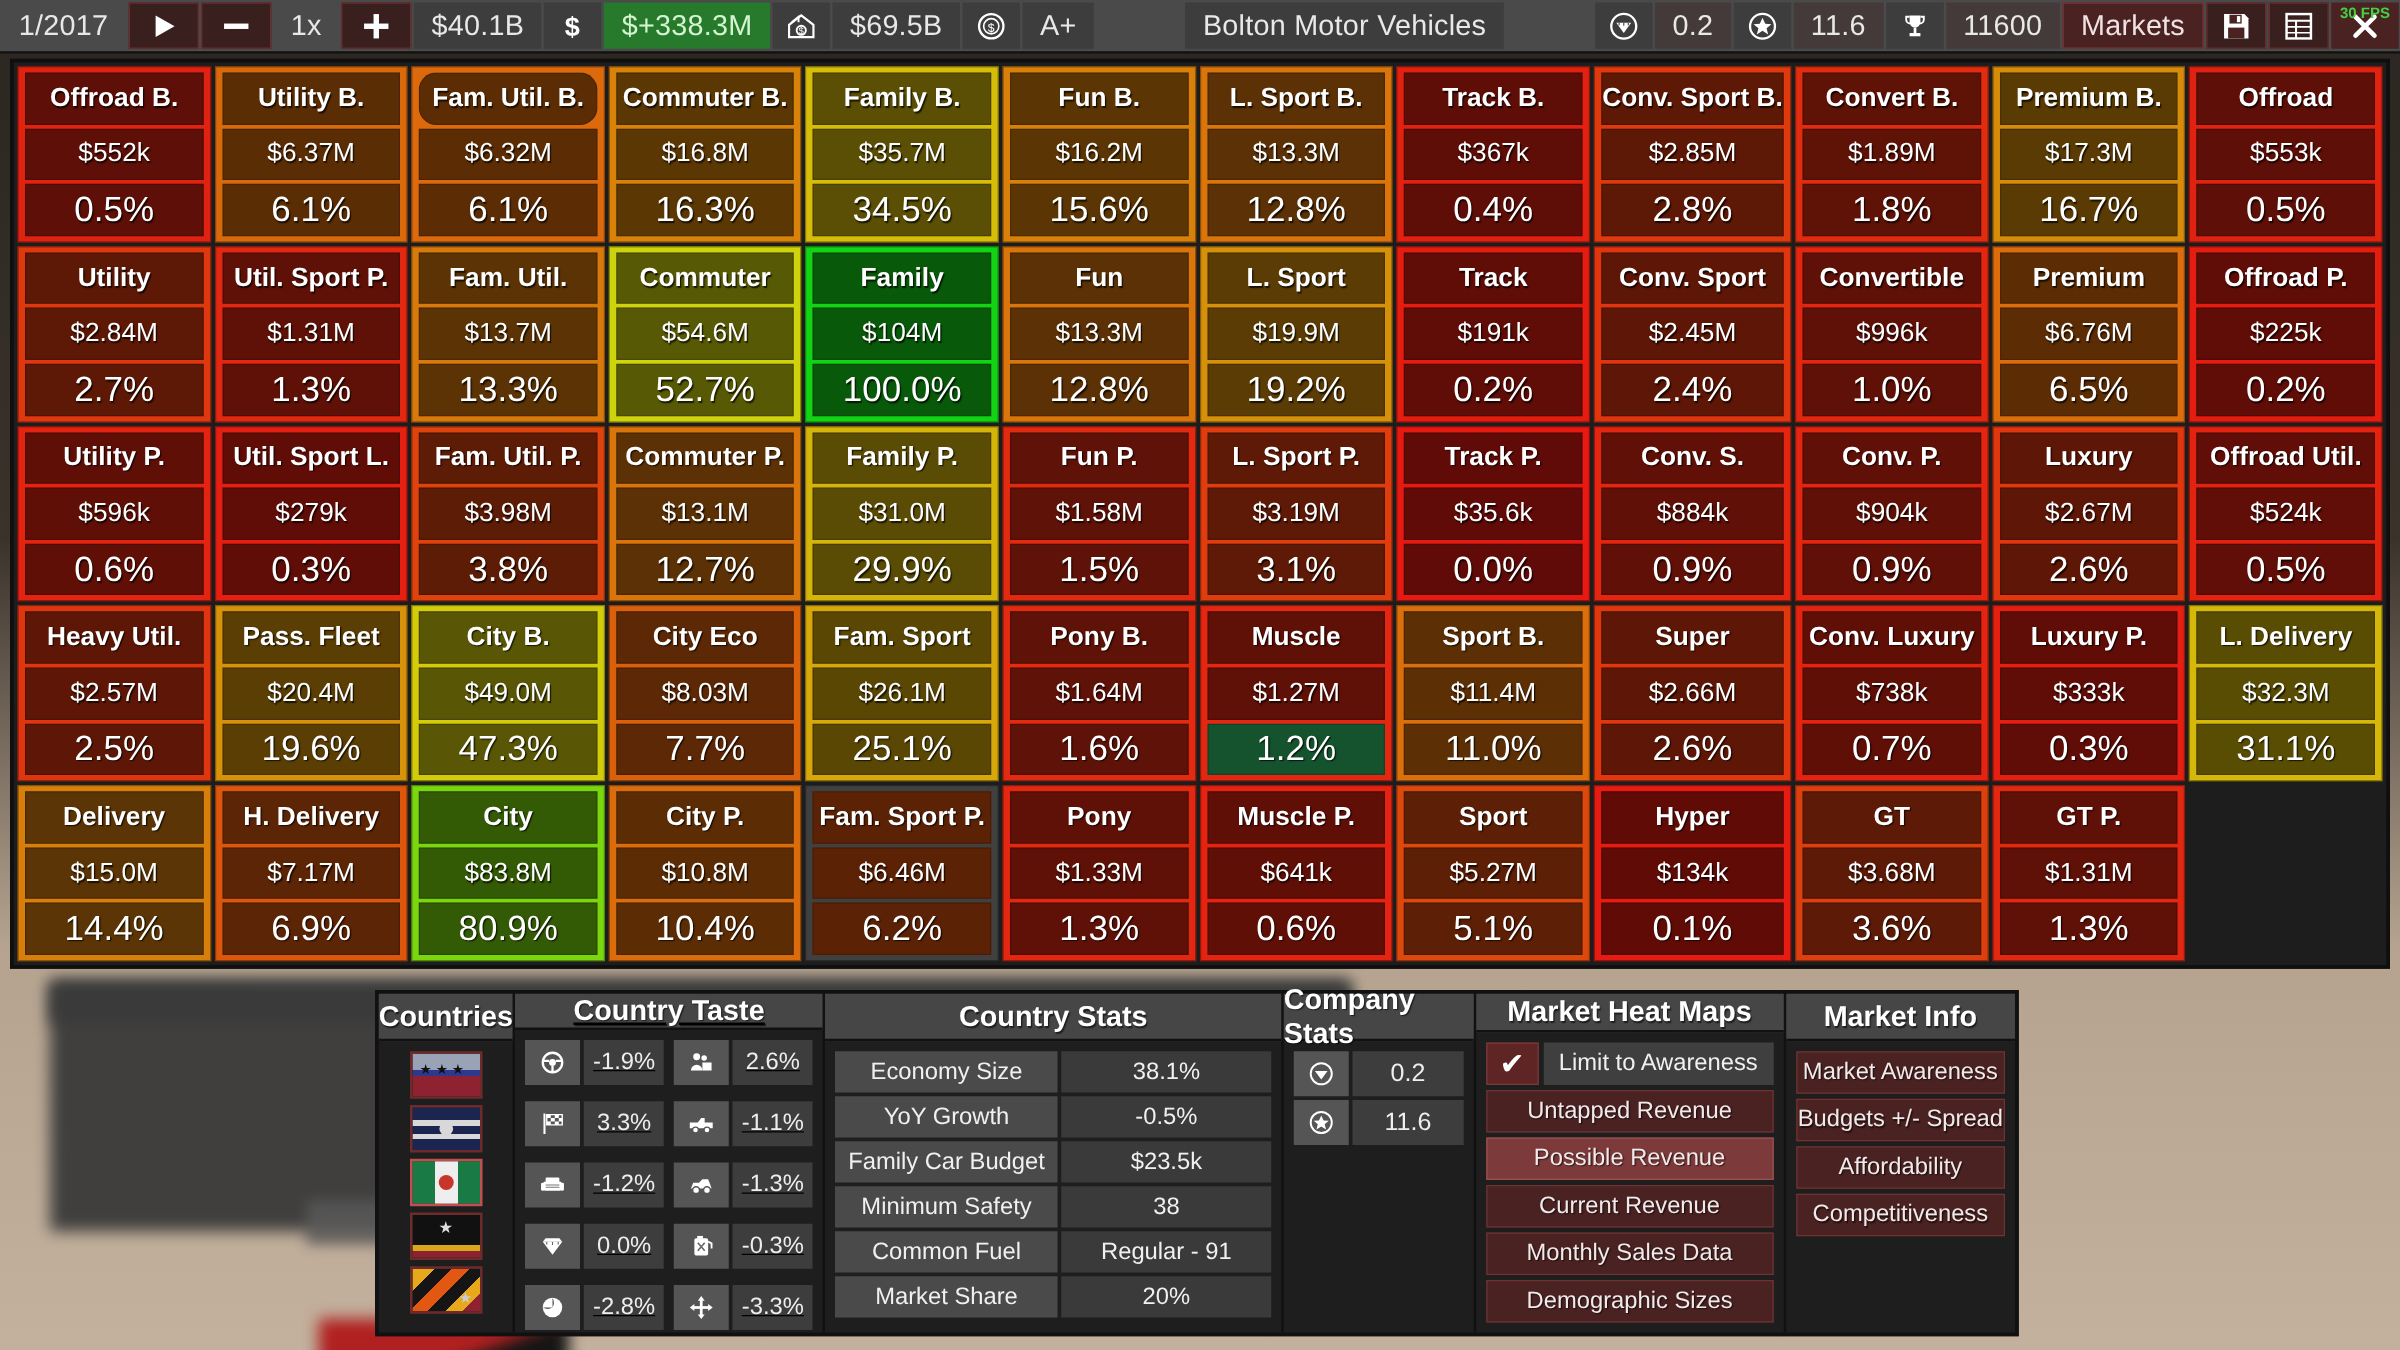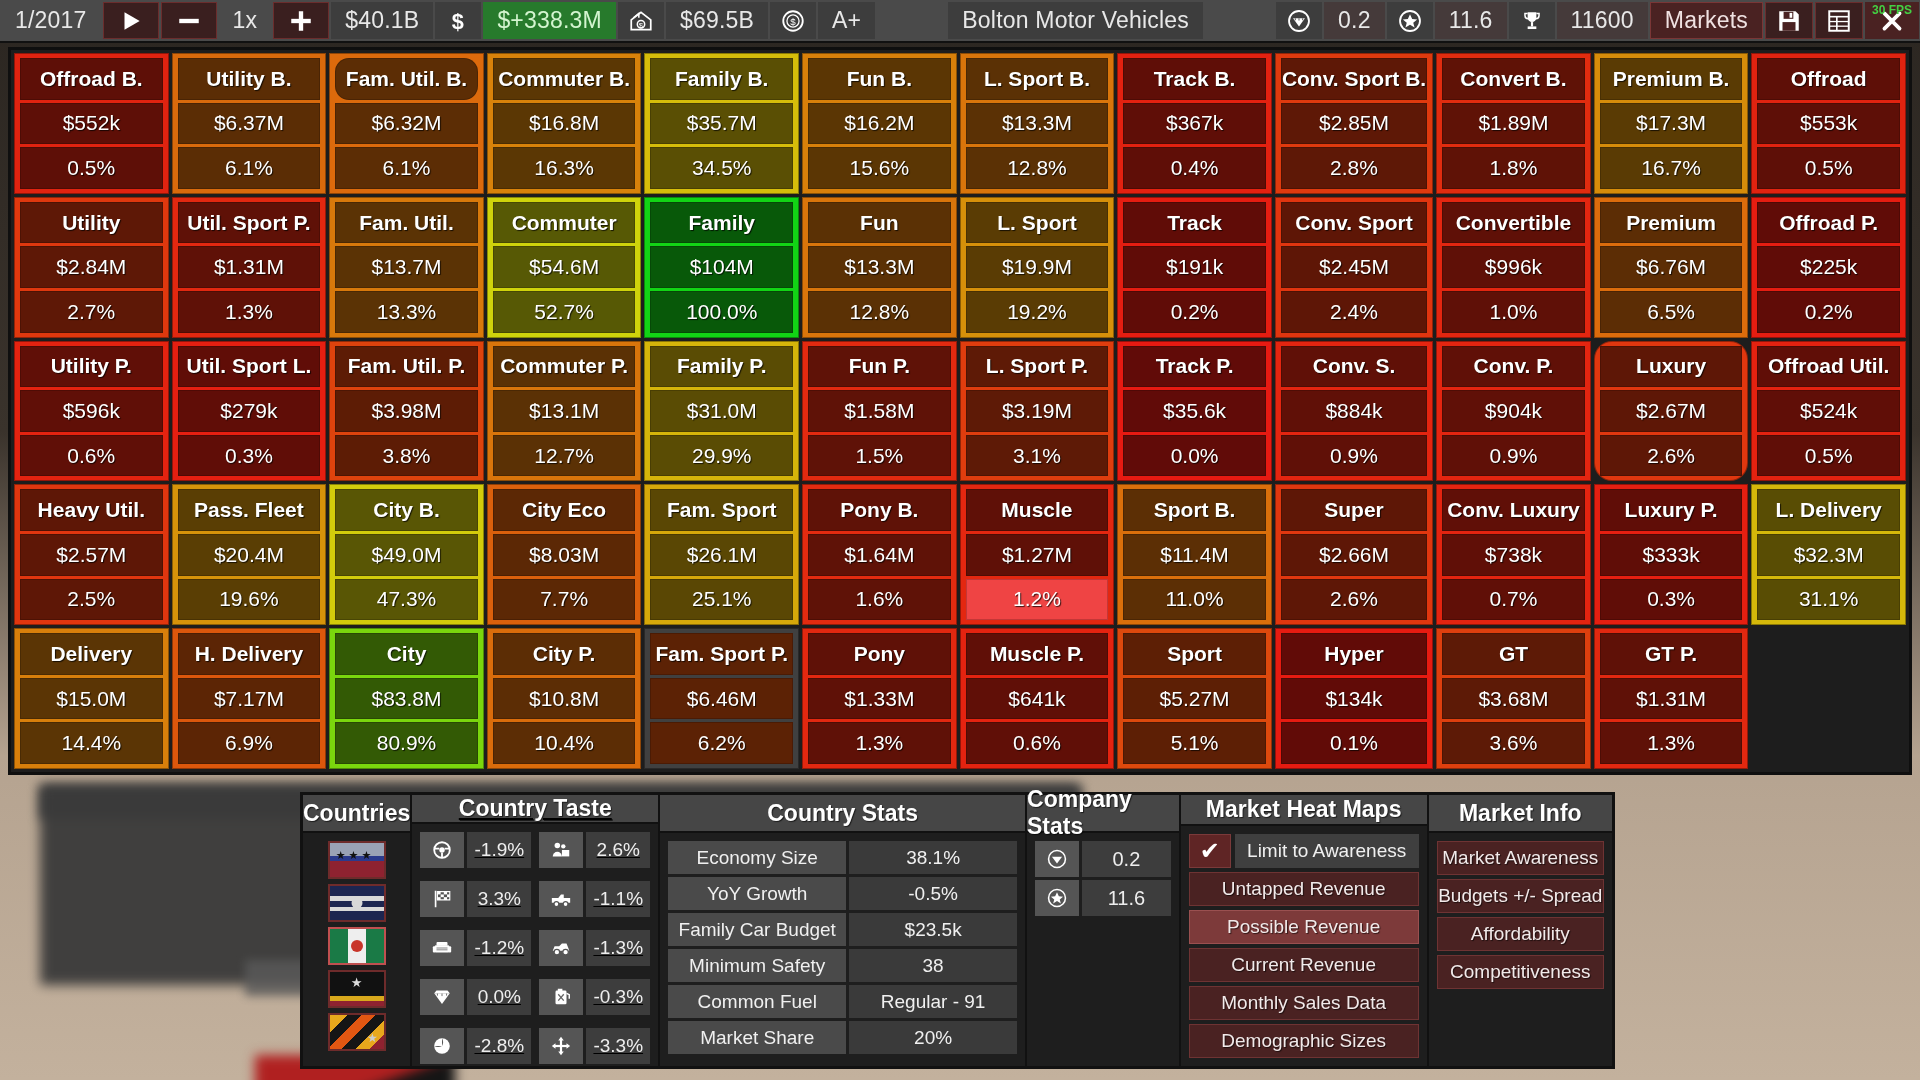--- a/index.html
+++ b/index.html
@@ -82,21 +82,21 @@
   }
   .cell .box {
     flex: 1 1 0; display: flex; align-items: center; justify-content: center;
     color: #fff; text-shadow: 1px 1px 1px rgba(0,0,0,.75);
     background: rgba(0,0,0,.38);
     border: 1px solid rgba(0,0,0,.18);
     white-space: nowrap; overflow: hidden;
   }
   .cell .name { font-size: 21px; font-weight: bold; }
   .cell .val  { font-size: 21px; }
-  .cell .pct  { font-size: 21px; }
+  .cell .pct  { font-size: 28px; }
 
   
   .panel {
     position: absolute; left: 300px; top: 792px; width: 1315px; height: 277px;
     background: #1e1e1e; border: 3px solid #111;
     display: flex; align-items: stretch;
   }
   .sec { display: flex; flex-direction: column; border-right: 2px solid #111; }
   .sec:last-child { border-right: none; }
   .sec-head {
@@ -450,21 +450,21 @@
         <div class="cell" style="background: rgb(228, 37, 16);">
           <div class="box name" style="background: rgb(96, 16, 7);">Conv. S.</div>
           <div class="box val" style="background: rgb(96, 16, 7);">$884k</div>
           <div class="box pct" style="background: rgb(96, 16, 7);">0.9%</div>
         </div>
         <div class="cell" style="background: rgb(228, 37, 16);">
           <div class="box name" style="background: rgb(96, 16, 7);">Conv. P.</div>
           <div class="box val" style="background: rgb(96, 16, 7);">$904k</div>
           <div class="box pct" style="background: rgb(96, 16, 7);">0.9%</div>
         </div>
-        <div class="cell" style="background: rgb(224, 55, 15); border-radius: 18px;">
+        <div class="cell" style="background: rgb(224, 55, 15);">
           <div class="box name" style="background: rgb(94, 23, 6);">Luxury</div>
           <div class="box val" style="background: rgb(94, 23, 6);">$2.67M</div>
           <div class="box pct" style="background: rgb(94, 23, 6);">2.6%</div>
         </div>
         <div class="cell" style="background: rgb(228, 34, 16);">
           <div class="box name" style="background: rgb(96, 14, 7);">Offroad Util.</div>
           <div class="box val" style="background: rgb(96, 14, 7);">$524k</div>
           <div class="box pct" style="background: rgb(96, 14, 7);">0.5%</div>
         </div>
         <div class="cell" style="background: rgb(224, 54, 15);">
@@ -493,21 +493,21 @@
           <div class="box pct" style="background: rgb(90, 71, 4);">25.1%</div>
         </div>
         <div class="cell" style="background: rgb(226, 43, 16);">
           <div class="box name" style="background: rgb(95, 18, 7);">Pony B.</div>
           <div class="box val" style="background: rgb(95, 18, 7);">$1.64M</div>
           <div class="box pct" style="background: rgb(95, 18, 7);">1.6%</div>
         </div>
         <div class="cell" style="background: rgb(227, 39, 16);">
           <div class="box name" style="background: rgb(95, 16, 7);">Muscle</div>
           <div class="box val" style="background: rgb(95, 16, 7);">$1.27M</div>
-          <div class="box pct" style="background: #ef4444;">1.2%</div>
+          <div class="box pct" style="background: #14532d;">1.2%</div>
         </div>
         <div class="cell" style="background: rgb(218, 111, 11);">
           <div class="box name" style="background: rgb(92, 47, 5);">Sport B.</div>
           <div class="box val" style="background: rgb(92, 47, 5);">$11.4M</div>
           <div class="box pct" style="background: rgb(92, 47, 5);">11.0%</div>
         </div>
         <div class="cell" style="background: rgb(224, 55, 15);">
           <div class="box name" style="background: rgb(94, 23, 6);">Super</div>
           <div class="box val" style="background: rgb(94, 23, 6);">$2.66M</div>
           <div class="box pct" style="background: rgb(94, 23, 6);">2.6%</div>

